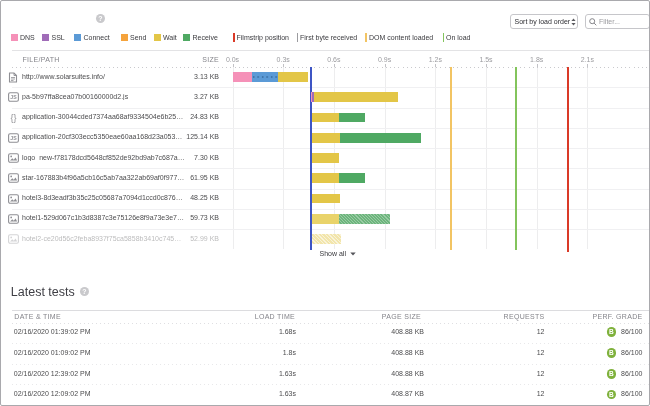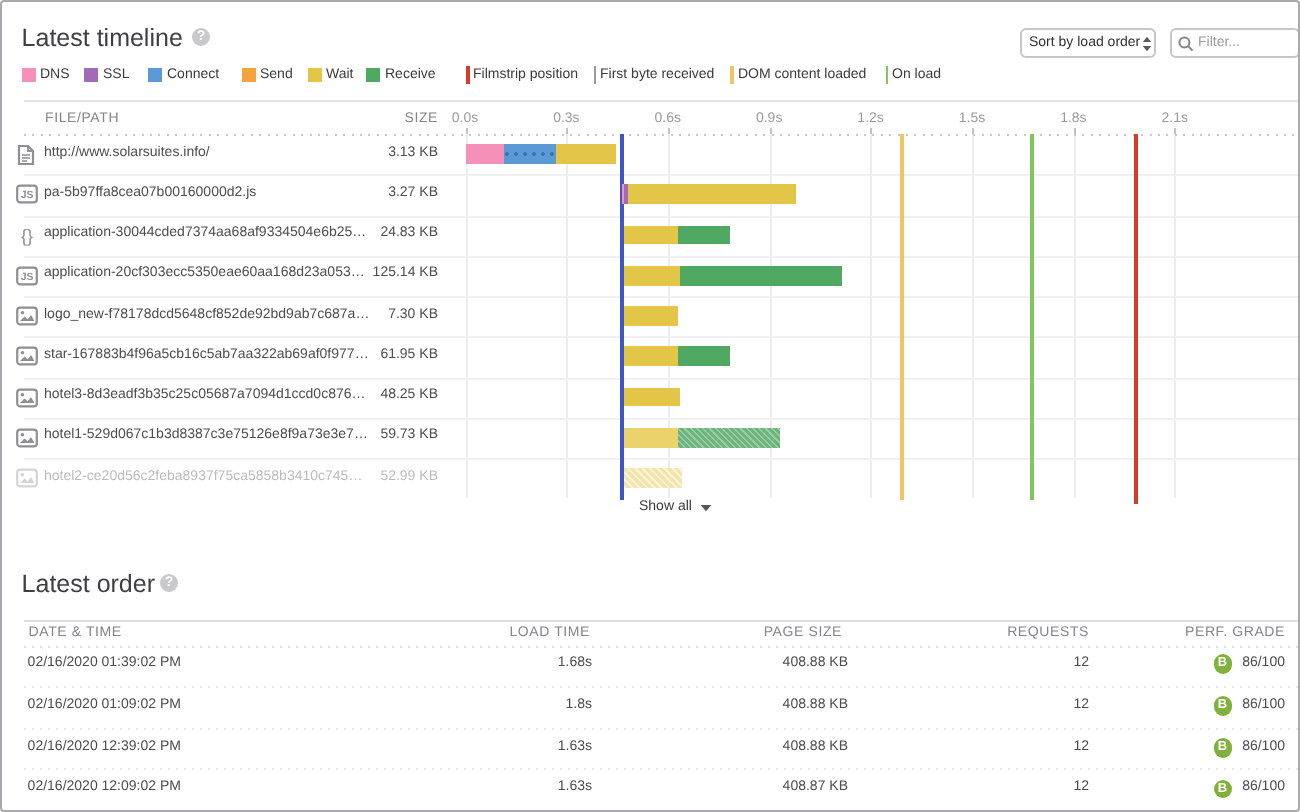--- a/index.html
+++ b/index.html
@@ -24,21 +24,20 @@
 .yellowf{background:#f2e5ab;background-image:repeating-linear-gradient(45deg,rgba(255,255,255,.55) 0,rgba(255,255,255,.55) 1px,transparent 1px,transparent 2.6px)}
 .dotseg{background-image:radial-gradient(circle at 1.5px 50%, #3f74a9 .8px, transparent 1.1px);background-size:4.5px 100%;background-repeat:repeat-x}
 .vline{position:absolute;top:66px;height:183px}
 .sep{position:absolute;left:11px;width:637px;height:1px;background:#f0f0f2}
 .grid{position:absolute;top:66px;width:1px;height:182px;background:#ededee}
 .name{position:absolute;left:21px;max-width:163px;white-space:nowrap;overflow:hidden;text-overflow:ellipsis}
 .sz{position:absolute;width:60px;text-align:right}
 .tick{position:absolute;top:62.5px;width:1px;height:4px;background:#c2c2c6}
 </style></head><body>
 <div class="panel">
-<div class="abs t" style="left:9.8px;top:11px">Latest timeline</div>
 <div class="abs qi" style="left:95px;top:13px">?</div>
 <div class="abs" style="left:508.5px;top:13.3px;width:68px;height:14.8px;border:1px solid #c6c6ca;border-radius:3px;background:#fff"></div>
 <div class="abs" style="left:513.5px;top:17px;font-size:7px;color:#2e2e33">Sort by load order</div>
 <svg class="abs" style="left:570px;top:17px" width="5" height="8" viewBox="0 0 5 8">
       <path d="M2.5 0.4 L4.6 3 H0.4 Z" fill="#5a5a5f"></path>
       <path d="M2.5 7.6 L0.4 5 H4.6 Z" fill="#5a5a5f"></path>
     </svg>
 <div class="abs" style="left:583.5px;top:12.6px;width:65px;height:15.6px;border:1px solid #c6c6ca;border-radius:3px;background:#fff"></div>
 <svg class="abs" style="left:587.5px;top:16.5px" width="8" height="8" viewBox="0 0 8 8">
       <circle cx="3.2" cy="3.2" r="2.5" fill="none" stroke="#85858a" stroke-width="1"></circle>
@@ -196,21 +195,21 @@
         <path d="M2 7.5 l2.3-2.3 1.5 1.5 1.7-2.2 1.7 3z" fill="#8f8f94"></path>
       </svg>
     </div>
 <div class="name small" style="top:233.70px;opacity:.38;">hotel2-ce20d56c2feba8937f75ca5858b3410c745bb1b6dcf7f5c428c47f1</div>
 <div class="sz small" style="left:158px;top:233.70px;opacity:.38;">52.99 KB</div>
 <div class="seg yellowf" style="left:310.5px;top:233.20px;width:29.0px"></div>
 <div class="abs" style="left:318.5px;top:248.5px;font-size:7px;color:#3a3a3e">Show all</div>
 <svg class="abs" style="left:348.5px;top:251px" width="6" height="4" viewBox="0 0 6 4">
       <path d="M0.3 0.5 L5.7 0.5 L3 3.6 Z" fill="#55555a"></path>
     </svg>
-<div class="abs t" style="left:9.8px;top:284px">Latest order</div>
+<div class="abs t" style="left:9.8px;top:284px">Latest tests</div>
 <div class="abs qi" style="left:79px;top:286px">?</div>
 <div class="abs" style="left:11px;top:308.5px;width:637px;height:1px;background:#dcdcdf"></div>
 <div class="abs hdr" style="left:13.3px;top:311.5px">DATE &amp; TIME</div>
 <div class="abs hdr r" style="left:214px;top:311.5px;width:80px">LOAD TIME</div>
 <div class="abs hdr r" style="left:340px;top:311.5px;width:80px">PAGE SIZE</div>
 <div class="abs hdr r" style="left:463.5px;top:311.5px;width:80px">REQUESTS</div>
 <div class="abs hdr r" style="left:561.5px;top:311.5px;width:80px">PERF. GRADE</div>
 <div class="abs" style="left:11px;top:321.5px;width:637px;height:1px;background-image:repeating-linear-gradient(90deg,#dfdfe2 0,#dfdfe2 1px,transparent 1px,transparent 4px)"></div>
 <div class="abs small" style="left:12.8px;top:327.0px">02/16/2020 01:39:02 PM</div>
 <div class="abs small r" style="left:215px;top:327.0px;width:80px">1.68s</div>

